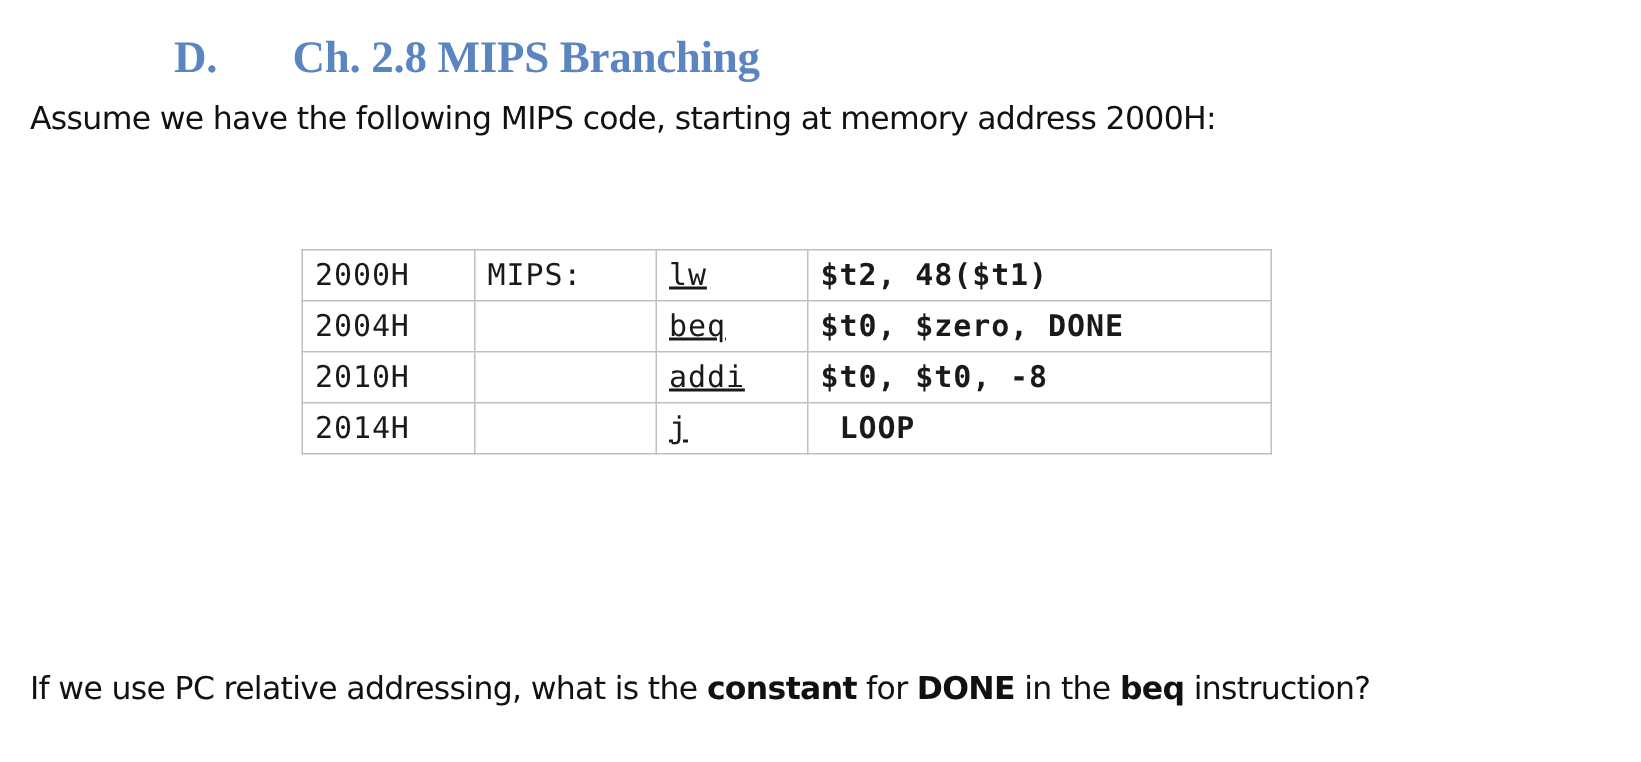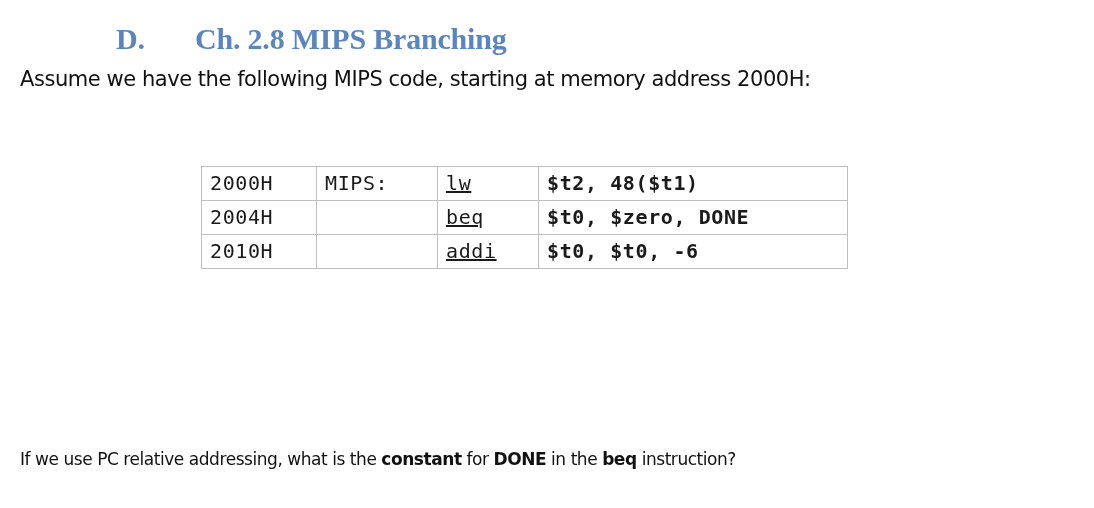--- a/index.html
+++ b/index.html
@@ -85,21 +85,21 @@
   td.col-op    { width: 92px; text-decoration: underline;  }
   td.col-args  { width: 300px; font-weight: bold; }
 
   
   .question {
     position: absolute;
     left: 20px;
     top: 444px;
     width: 1060px;
     font-family: "DejaVu Sans", "Liberation Sans", sans-serif;
-    font-size: 17px;
+    font-size: 21px;
     line-height: 30px;
     color: #111111;
     letter-spacing: -0.45px;
     white-space: nowrap;
   }
   .question b { font-weight: bold; }
 </style>
 </head>
 <body>
 
@@ -127,22 +127,28 @@
         <td class="col-op">beq</td>
         <td class="col-args">$t0, $zero, DONE</td>
       </tr>
 
 
 
       <tr>
         <td class="col-addr">2010H</td>
         <td class="col-label"></td>
         <td class="col-op">addi</td>
-        <td class="col-args">$t0, $t0, -6</td>
+        <td class="col-args">$t0, $t0, -8</td>
       </tr>
 
+      <tr>
+        <td class="col-addr">2014H</td>
+        <td class="col-label"></td>
+        <td class="col-op">j</td>
+        <td class="col-args"> LOOP</td>
+      </tr>
 
 
     </tbody>
   </table>
 </div>
 
 <div class="question"><span>If we use PC relative addressing, what is the </span><b>constant</b><span> for </span><b>DONE</b><span> in the </span><b>beq</b><span> instruction?</span></div>
 
 </body></html>

